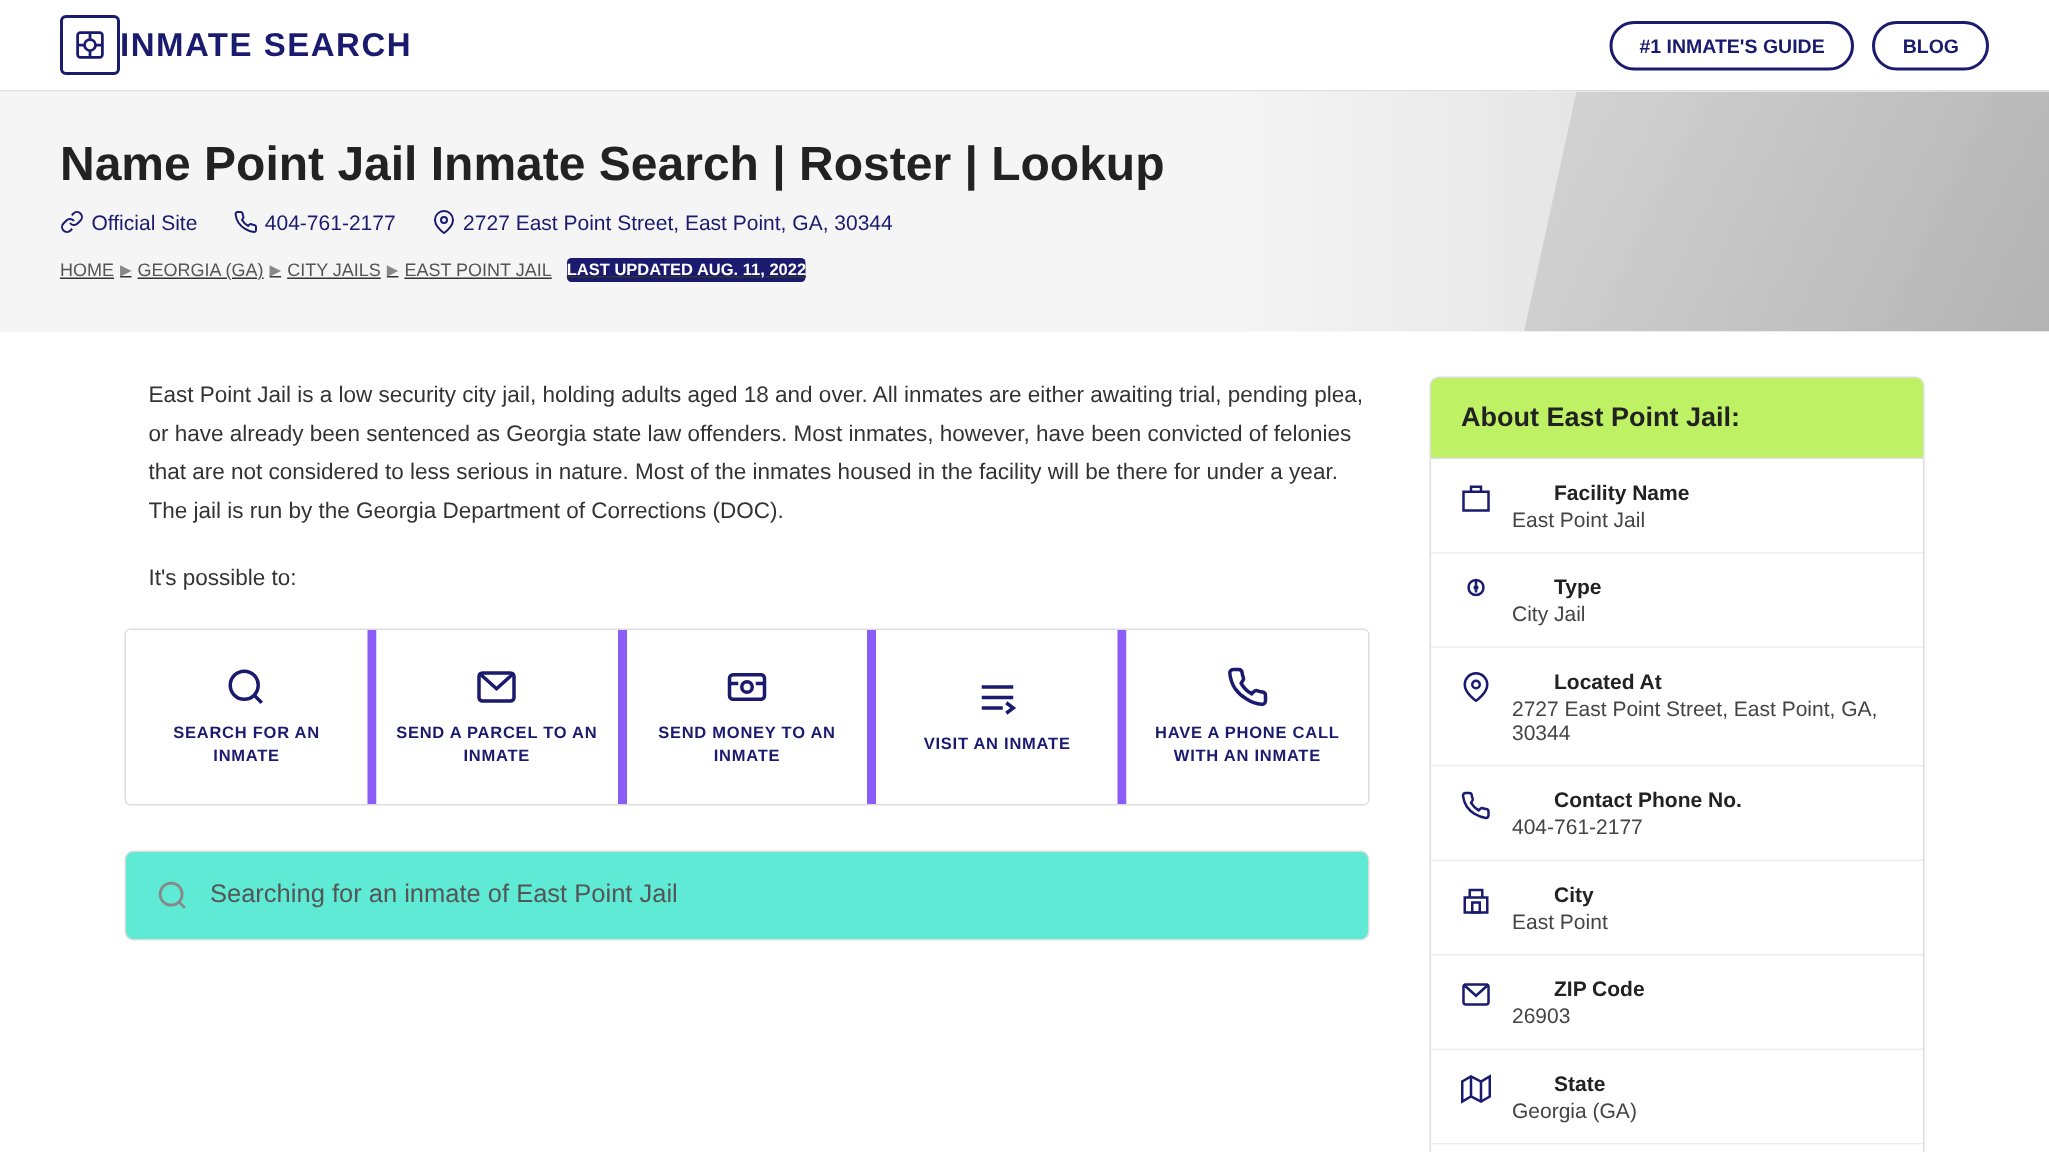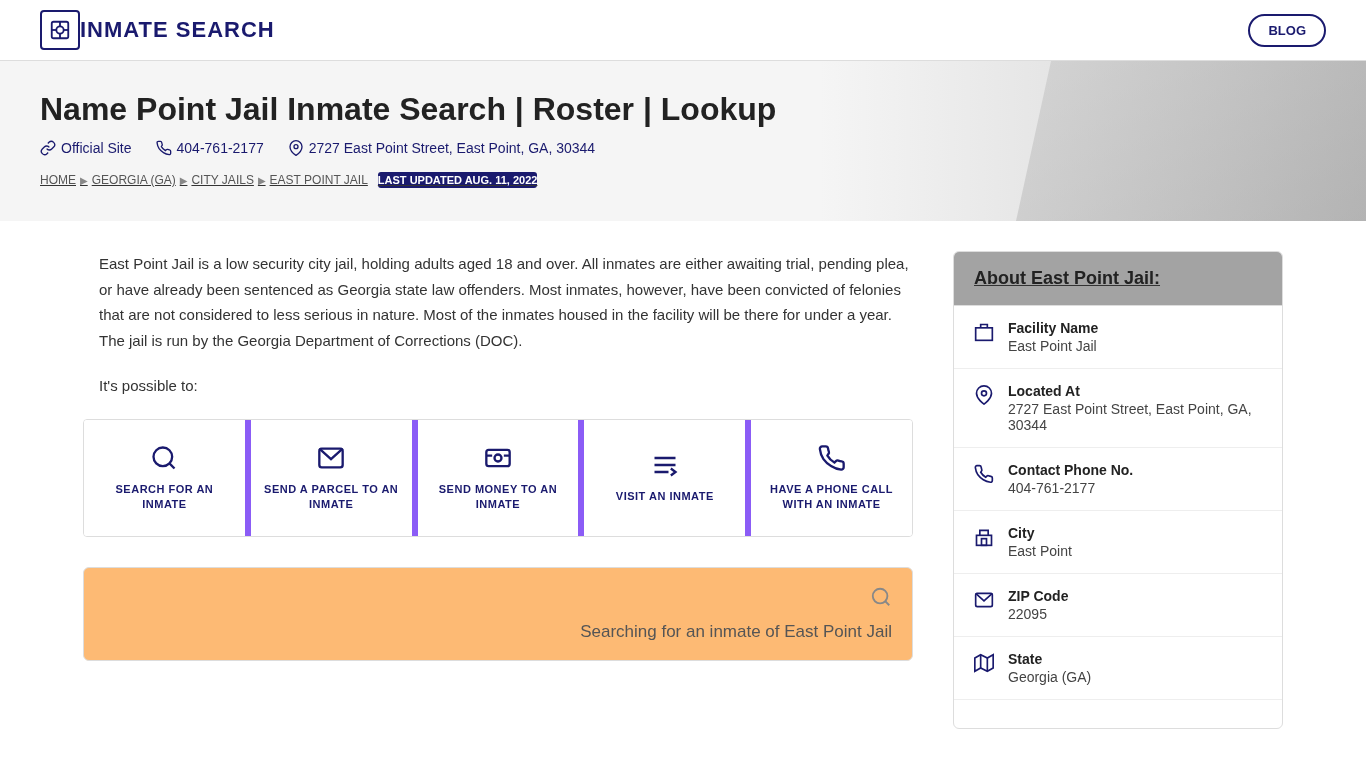--- a/index.html
+++ b/index.html
@@ -179,24 +179,23 @@
       letter-spacing: 0.5px;
       line-height: 1.4;
     }
 
     
     .search-box {
       border: 1px solid #ddd;
       border-radius: 6px;
       padding: 18px 20px;
       display: flex;
-      align-items: flex-end;
+      align-items: flex-start;
       gap: 14px;
-      background: #fdba74;
-      flex-direction: column;
+      background: #5eead4;
     }
     .search-box svg {
       width: 22px;
       height: 22px;
       color: #888;
       flex-shrink: 0;
     }
     .search-box span {
       font-size: 17px;
       color: #555;
@@ -206,24 +205,23 @@
     .sidebar {
       width: 330px;
       flex-shrink: 0;
     }
     .sidebar-card {
       border: 1px solid #ddd;
       border-radius: 6px;
       overflow: hidden;
     }
     .sidebar-card-header {
-      background: #a3a3a3;
+      background: #bef264;
       padding: 16px 20px;
       border-bottom: 1px solid #ddd;
-      text-decoration: underline;
     }
     .sidebar-card-header h3 {
       font-size: 18px;
       font-weight: 700;
       color: #222;
     }
     .sidebar-card-body {
       padding: 0;
     }
     .sidebar-row {
@@ -240,20 +238,21 @@
       color: #1a1a6e;
       flex-shrink: 0;
       margin-top: 2px;
     }
     .sidebar-row-content {}
     .sidebar-row-label {
       font-size: 14px;
       font-weight: 600;
       color: #222;
       margin-bottom: 2px;
+      margin-left: 28px;
     }
     .sidebar-row-value {
       font-size: 14px;
       color: #444;
     }
   </style>
 </head>
 <body>
 
 <header class="header">
@@ -264,20 +263,21 @@
         <circle cx="12" cy="12" r="4"></circle>
         <line x1="3" y1="12" x2="8" y2="12"></line>
         <line x1="16" y1="12" x2="21" y2="12"></line>
         <line x1="12" y1="3" x2="12" y2="8"></line>
         <line x1="12" y1="16" x2="12" y2="21"></line>
       </svg>
     </div>
     <span class="logo-text">INMATE SEARCH</span>
   </a>
   <nav class="header-nav">
+    <button class="nav-btn">#1 INMATE'S GUIDE</button>
     <button class="nav-btn">BLOG</button>
   </nav>
 </header>
 
 <div class="hero">
   <div class="hero-bg"></div>
   <h1>Name Point Jail Inmate Search | Roster | Lookup</h1>
   <div class="hero-meta">
     <a href="#">
       <svg viewBox="0 0 24 24" fill="none" stroke="#1a1a6e" stroke-width="2" width="16" height="16">
@@ -385,20 +385,31 @@
               <rect x="2" y="7" width="20" height="15"></rect>
               <polyline points="16,7 16,3 8,3 8,7"></polyline>
               <line x1="12" y1="12" x2="12" y2="12"></line>
             </svg>
           <div class="sidebar-row-content">
             <div class="sidebar-row-label">Facility Name</div>
             <div class="sidebar-row-value">East Point Jail</div>
           </div>
         </div>
 
+        <div class="sidebar-row">
+          <svg viewBox="0 0 24 24" fill="none" stroke="#1a1a6e" stroke-width="2">
+              <circle cx="12" cy="8" r="6"></circle>
+              <path d="M12 2v4M12 10v2"></path>
+              <circle cx="12" cy="8" r="1" fill="#1a1a6e"></circle>
+            </svg>
+          <div class="sidebar-row-content">
+            <div class="sidebar-row-label">Type</div>
+            <div class="sidebar-row-value">City Jail</div>
+          </div>
+        </div>
 
         <div class="sidebar-row">
           <svg viewBox="0 0 24 24" fill="none" stroke="#1a1a6e" stroke-width="2">
               <path d="M21 10c0 7-9 13-9 13s-9-6-9-13a9 9 0 0 1 18 0z"></path>
               <circle cx="12" cy="10" r="3"></circle>
             </svg>
           <div class="sidebar-row-content">
             <div class="sidebar-row-label">Located At</div>
             <div class="sidebar-row-value">2727 East Point Street, East Point, GA, 30344</div>
           </div>
@@ -426,21 +437,21 @@
           </div>
         </div>
 
         <div class="sidebar-row">
           <svg viewBox="0 0 24 24" fill="none" stroke="#1a1a6e" stroke-width="2">
               <rect x="2" y="4" width="20" height="16" rx="2"></rect>
               <polyline points="22,4 12,13 2,4"></polyline>
             </svg>
           <div class="sidebar-row-content">
             <div class="sidebar-row-label">ZIP Code</div>
-            <div class="sidebar-row-value">22095</div>
+            <div class="sidebar-row-value">26903</div>
           </div>
         </div>
 
         <div class="sidebar-row">
           <svg viewBox="0 0 24 24" fill="none" stroke="#1a1a6e" stroke-width="2">
               <polygon points="1,6 1,22 8,18 16,22 23,18 23,2 16,6 8,2"></polygon>
               <line x1="8" y1="2" x2="8" y2="18"></line>
               <line x1="16" y1="6" x2="16" y2="22"></line>
             </svg>
           <div class="sidebar-row-content">

